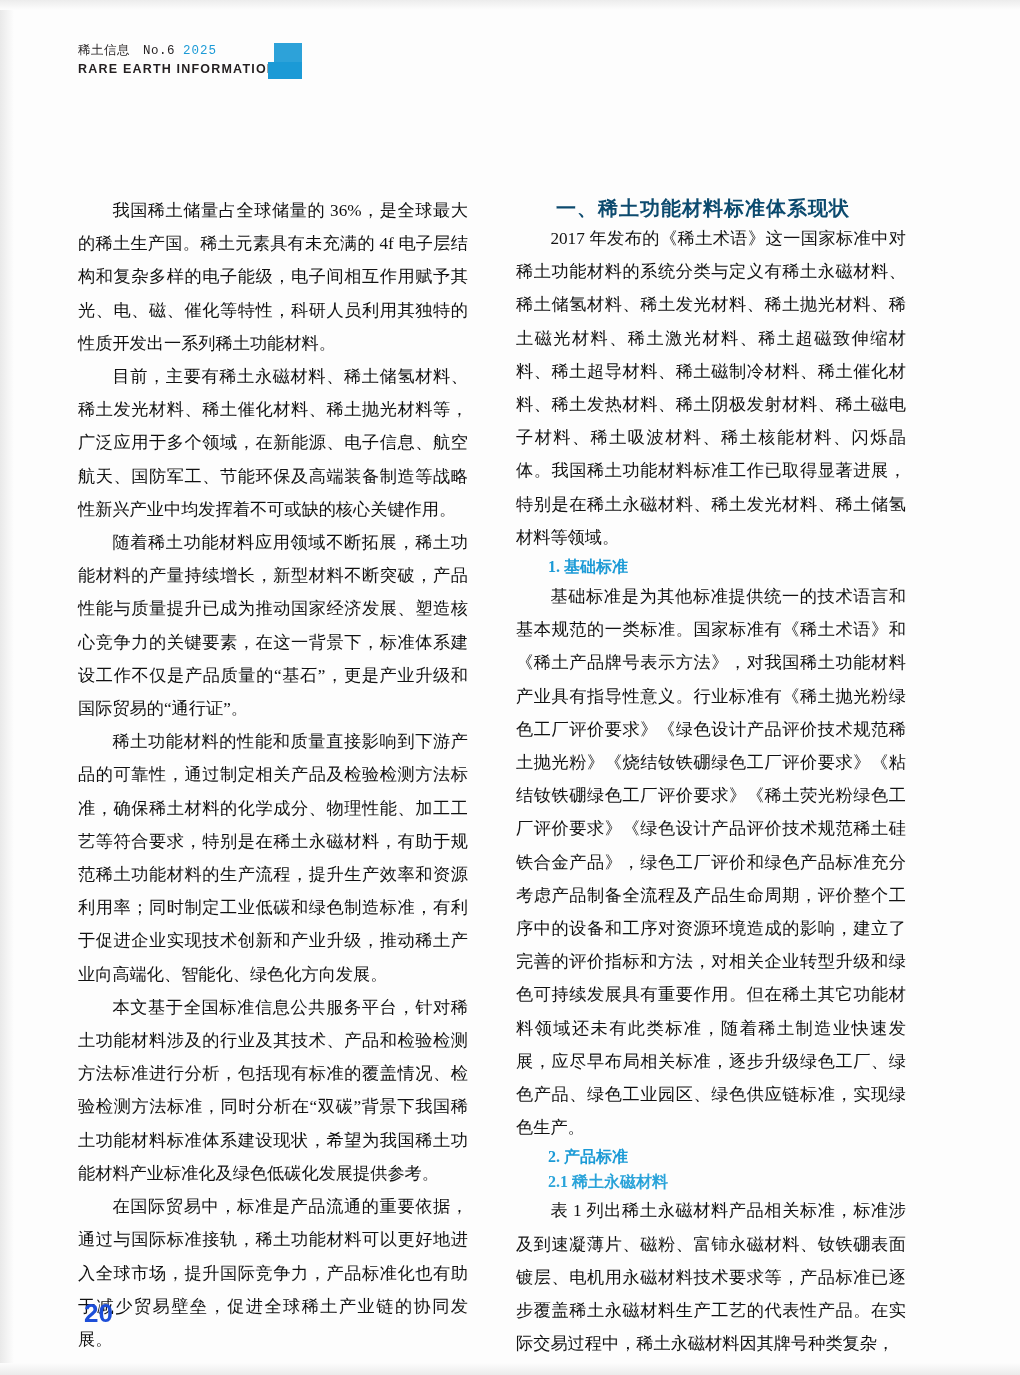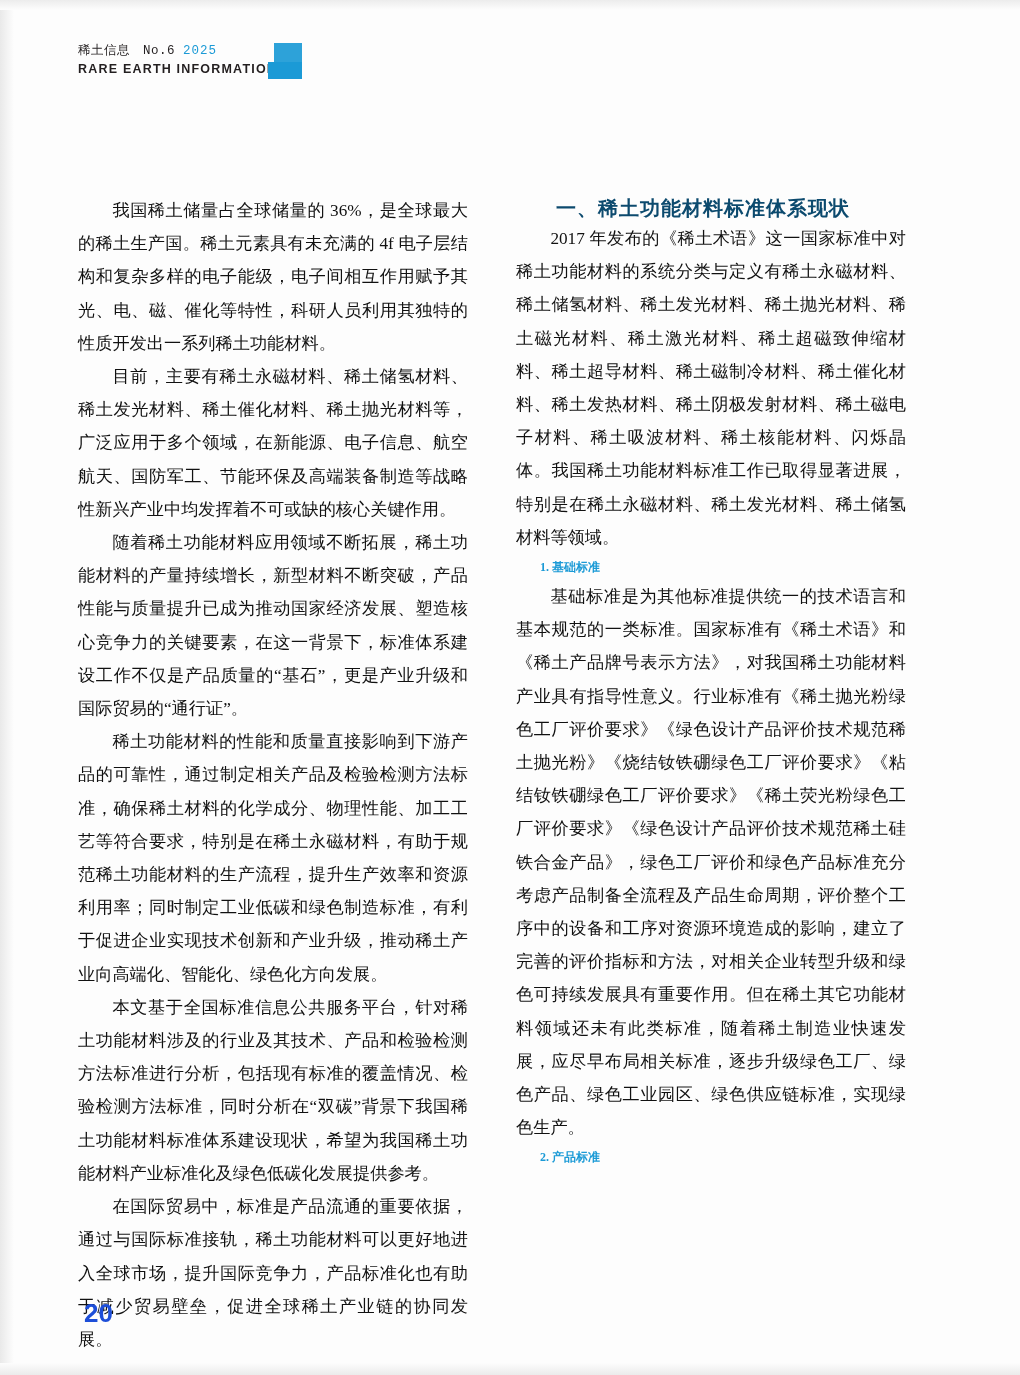--- a/index.html
+++ b/index.html
@@ -94,21 +94,21 @@
     font-size: 20px;
     font-weight: bold;
     color: #0c4a6e;
     letter-spacing: 1px;
     margin: 0 0 10px 0;
     text-indent: 0;
     line-height: 28px;
   }
   .h2-blue {
     font-family: "Liberation Sans", sans-serif;
-    font-size: 12px;
+    font-size: 16px;
     font-weight: bold;
     color: #1b9ad6;
     margin: 16px 0 6px 0;
     text-indent: 0;
     line-height: 26px;
   }
   .h3-blue {
     font-family: "Liberation Sans", sans-serif;
     font-size: 16px;
     font-weight: bold;
@@ -175,16 +175,18 @@
     <p>本文基于全国标准信息公共服务平台，针对稀土功能材料涉及的行业及其技术、产品和检验检测方法标准进行分析，包括现有标准的覆盖情况、检验检测方法标准，同时分析在“双碳”背景下我国稀土功能材料标准体系建设现状，希望为我国稀土功能材料产业标准化及绿色低碳化发展提供参考。</p>
     <p>在国际贸易中，标准是产品流通的重要依据，通过与国际标准接轨，稀土功能材料可以更好地进入全球市场，提升国际竞争力，产品标准化也有助于减少贸易壁垒，促进全球稀土产业链的协同发展。</p>
   </div>
 
   <div class="col col-right">
     <p class="h1-blue">一、稀土功能材料标准体系现状</p>
     <p>2017 年发布的《稀土术语》这一国家标准中对稀土功能材料的系统分类与定义有稀土永磁材料、稀土储氢材料、稀土发光材料、稀土抛光材料、稀土磁光材料、稀土激光材料、稀土超磁致伸缩材料、稀土超导材料、稀土磁制冷材料、稀土催化材料、稀土发热材料、稀土阴极发射材料、稀土磁电子材料、稀土吸波材料、稀土核能材料、闪烁晶体。我国稀土功能材料标准工作已取得显著进展，特别是在稀土永磁材料、稀土发光材料、稀土储氢材料等领域。</p>
     <p class="h2-blue">1. 基础标准</p>
     <p>基础标准是为其他标准提供统一的技术语言和基本规范的一类标准。国家标准有《稀土术语》和《稀土产品牌号表示方法》，对我国稀土功能材料产业具有指导性意义。行业标准有《稀土抛光粉绿色工厂评价要求》《绿色设计产品评价技术规范稀土抛光粉》《烧结钕铁硼绿色工厂评价要求》《粘结钕铁硼绿色工厂评价要求》《稀土荧光粉绿色工厂评价要求》《绿色设计产品评价技术规范稀土硅铁合金产品》，绿色工厂评价和绿色产品标准充分考虑产品制备全流程及产品生命周期，评价整个工序中的设备和工序对资源环境造成的影响，建立了完善的评价指标和方法，对相关企业转型升级和绿色可持续发展具有重要作用。但在稀土其它功能材料领域还未有此类标准，随着稀土制造业快速发展，应尽早布局相关标准，逐步升级绿色工厂、绿色产品、绿色工业园区、绿色供应链标准，实现绿色生产。</p>
     <p class="h2-blue">2. 产品标准</p>
+    <p class="h3-blue">2.1 稀土永磁材料</p>
+    <p>表 1 列出稀土永磁材料产品相关标准，标准涉及到速凝薄片、磁粉、富铈永磁材料、钕铁硼表面镀层、电机用永磁材料技术要求等，产品标准已逐步覆盖稀土永磁材料生产工艺的代表性产品。在实际交易过程中，稀土永磁材料因其牌号种类复杂，</p>
   </div>
 
   <div class="page-number">20</div>
 </div>
 
 </body></html>

